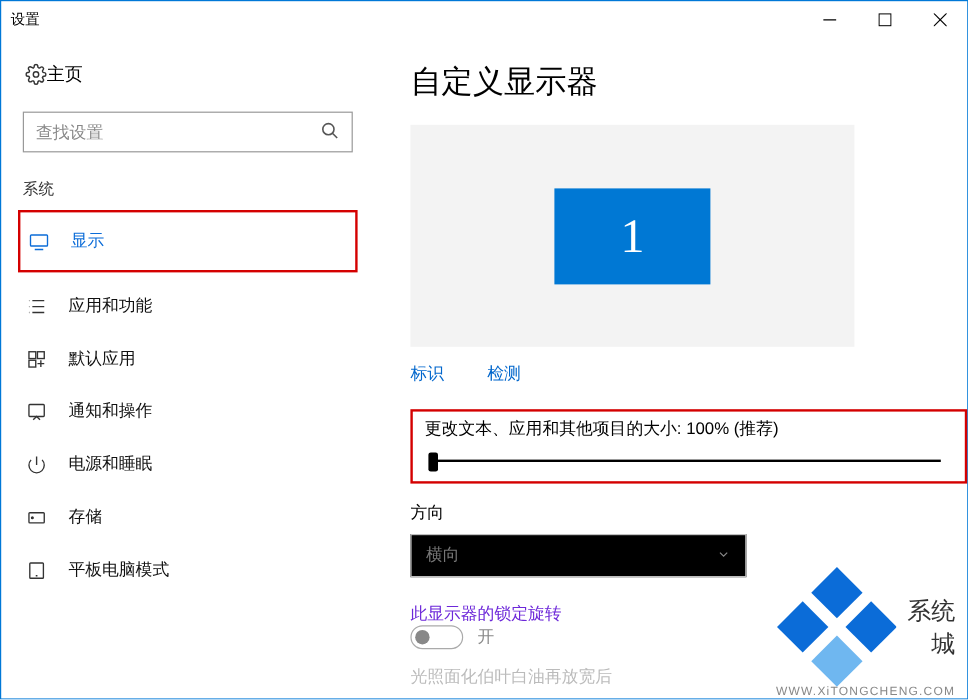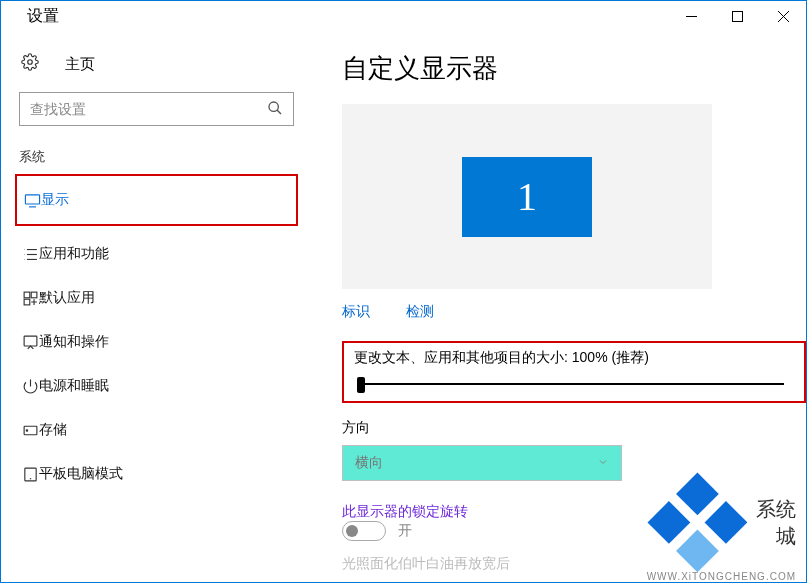--- a/index.html
+++ b/index.html
@@ -12,44 +12,44 @@
     height: 583px;
     overflow: hidden;
     position: relative;
   }
   .window { border: 1px solid #0078d7; width: 807px; height: 583px; position: relative; background:#fff; }
   
   .titlebar {
     display: flex;
     align-items: center;
     height: 32px;
-    padding-left: 26px;
-    font-size: 16px;
+    padding-left: 8px;
+    font-size: 12px;
     border-bottom: 1px solid rgba(0,0,0,0);
     justify-content: flex-end;
   }
   .titlebar .title { flex: 0 0 auto; }
   .titlebar .spacer { flex: 1; }
   .win-btn { width: 46px; height: 32px; display:flex; align-items:center; justify-content:center; color:#000; }
   .win-btn svg { width: 11px; height: 11px; }
   
   .content { display:flex; height: calc(100% - 32px); }
   .sidebar { width: 320px; padding: 20px 18px 0 18px; }
-  .home-row { display:flex; align-items:flex-end; gap:26px; font-size:15px; margin-bottom: 18px; padding-left:2px;}
+  .home-row { display:flex; align-items:flex-start; gap:0; font-size:15px; margin-bottom: 18px; padding-left:2px;}
   .gear-icon svg { width:18px; height:18px; }
   .search {
     display:flex; align-items:center; border:1px solid #999; height:34px; padding:0 10px; color:#777; margin-bottom:22px;
     justify-content: center;
   }
   .search input { border:none; outline:none; font-size:14px; color:#555; flex:1; }
   .search input::placeholder { color:#888; }
   .search .mag svg { width:16px; height:16px; color:#555;}
   .category { font-size:13px; color:#333; margin-bottom:12px; }
   .nav-item {
-    display:flex; align-items:center; gap:0; height:44px; padding-left:2px; font-size:14px; color:#111;
+    display:flex; align-items:center; gap:18px; height:44px; padding-left:2px; font-size:14px; color:#111;
   }
   .nav-item .icn { width:18px; display:flex; justify-content:center; }
   .nav-item .icn svg { width:17px; height:17px; }
   .nav-item.selected { color:#0b6cd8; }
   .highlight-box { border:2px solid #d40000; margin:-4px -4px 6px -4px; padding:2px 4px; }
 
   .main { flex:1; padding: 18px 0 0 30px; position:relative; }
   .page-title { font-size:26px; font-weight:400; margin-bottom:18px; }
   .monitor-area {
     width:370px; height:185px; background:#f3f3f3; display:flex; align-items:center; justify-content:center;
@@ -61,21 +61,21 @@
   }
   .link-row { display:flex; gap:36px; margin-bottom:20px;}
   .link-row a { color:#0066cc; text-decoration:none; font-size:14px; cursor:pointer;}
   .scale-box { border:2px solid #d40000; padding:6px 10px 10px 10px; width:464px; margin-bottom:16px;}
   .scale-label { font-size:14px; margin-bottom:10px; }
   .slider-track { position:relative; height:14px; }
   .slider-line { position:absolute; left:6px; right:10px; top:6px; height:2px; background:#000; }
   .slider-thumb { position:absolute; left:3px; top:0; width:8px; height:16px; background:#000; border-radius:2px; }
   .field-label { font-size:14px; margin-bottom:8px; }
   .dropdown {
-    width:280px; height:36px; border:1px solid #bfbfbf; background:#5eead4; color:#777;
+    width:280px; height:36px; border:1px solid #bfbfbf; background:#000000; color:#777;
     display:flex; align-items:center; justify-content:space-between; padding:0 12px; margin-bottom:22px;gap:18px;
   }
   .dropdown .chev svg{ width:12px; height:12px; }
   .lock-label { font-size:14px; color:#6d28d9; margin-bottom:0;}
   .toggle-row { display:flex; align-items:center; gap:12px; color:#888;}
   .toggle { width:44px; height:20px; border:1px solid #aaa; border-radius:20px; position:relative; background:#fff;}
   .toggle .knob { width:12px; height:12px; background:#888; border-radius:50%; position:absolute; left:3px; top:3px;}
   .truncated { color:#bbb; font-size:14px; margin-top:14px;}
   .wm-wrap { position:absolute; right:10px; bottom:0; text-align:right; }
   .wm-wrap .row1 { display:flex; align-items:center; gap:8px; font-size:20px; color:#333; justify-content:flex-end;}

